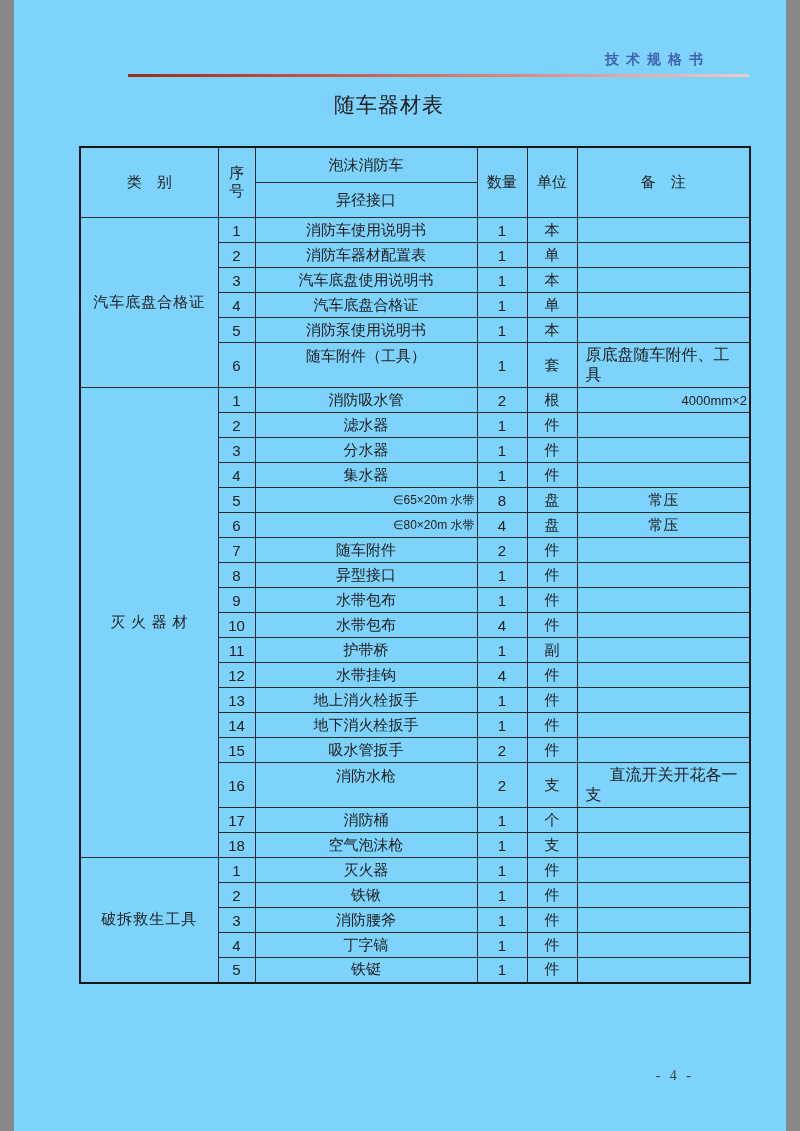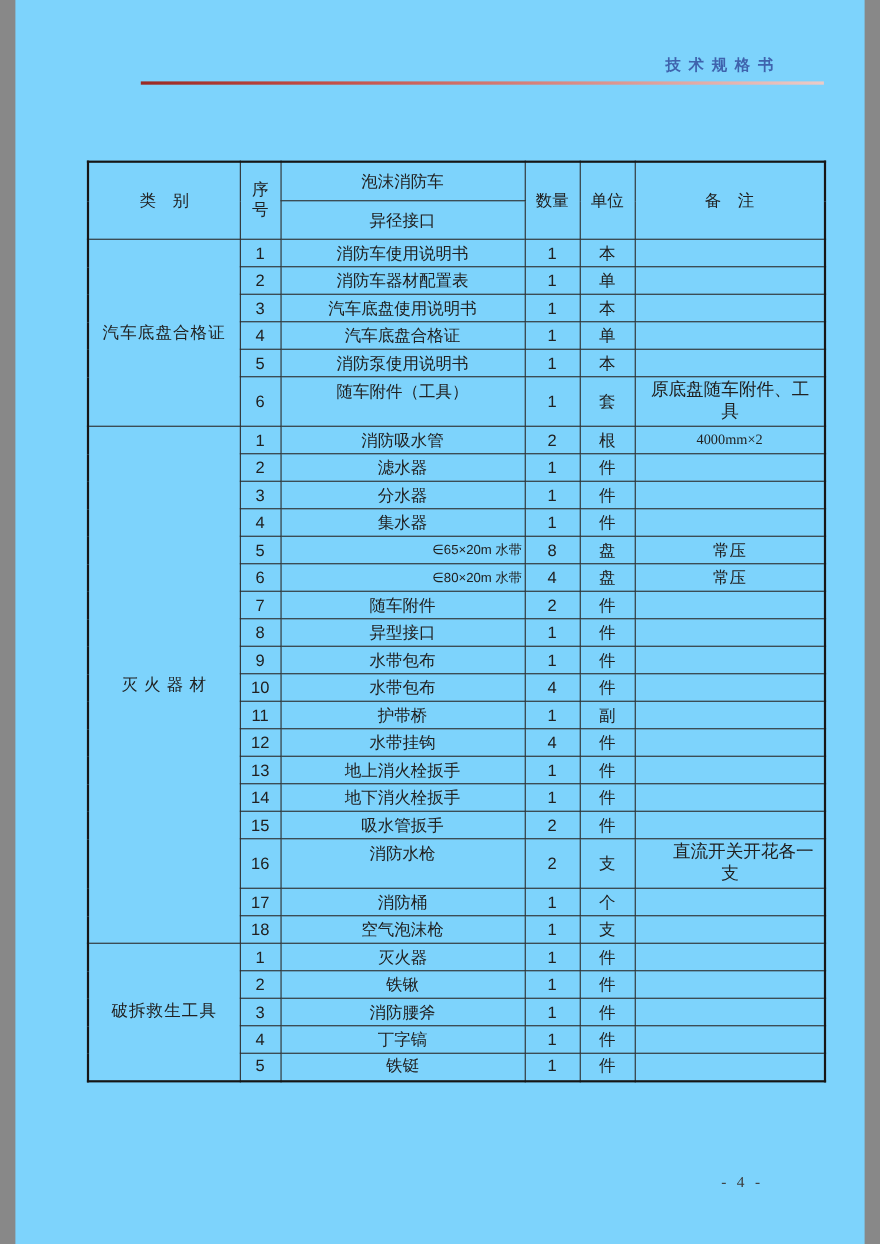--- a/index.html
+++ b/index.html
@@ -51,23 +51,23 @@
   tbody tr.tall { height: 44px; }
   td.cat { font-size: 16px; letter-spacing: 1px; }
   td.name {
     text-align: left;
     padding-left: 9px;
   }
   tr.tall td.name { vertical-align: top; padding-top: 4px; }
   td.name.small { font-size: 12px; font-family: "Liberation Sans", sans-serif; text-align: right; }
   td.num { font-family: "Liberation Sans", sans-serif; font-size: 15px; }
   td.remark { font-size: 14px; }
-  td.remark.dim { font-family: Liberation Serif, serif; font-size: 13px; }
+  td.remark.dim { font-family: Liberation Sans, sans-serif; font-size: 13px; text-align: right; }
   td.remark.wrap {
-    text-align: center;
+    text-align: left;
     font-size: 16px;
     line-height: 1.25;
     padding: 2px 7px 2px 8px;
     vertical-align: top;
   }
   td.remark.wrap.indent { text-indent: 24px; }
   .footer {
     position: absolute; top: 1068px; right: 92px;
     font-size: 14px; color: #3c3c3c;
     letter-spacing: 3px;
@@ -75,20 +75,21 @@
   }
 </style>
 </head>
 <body>
 
 <div class="page">
 
   <span class="doc-label">技术规格书</span>
   <div class="red-rule"></div>
 
+  <h1 class="title">随车器材表</h1>
 
   <table class="equip">
     <colgroup>
       <col style="width:138px">
       <col style="width:37px">
       <col style="width:222px">
       <col style="width:50px">
       <col style="width:50px">
       <col style="width:173px">
     </colgroup>

